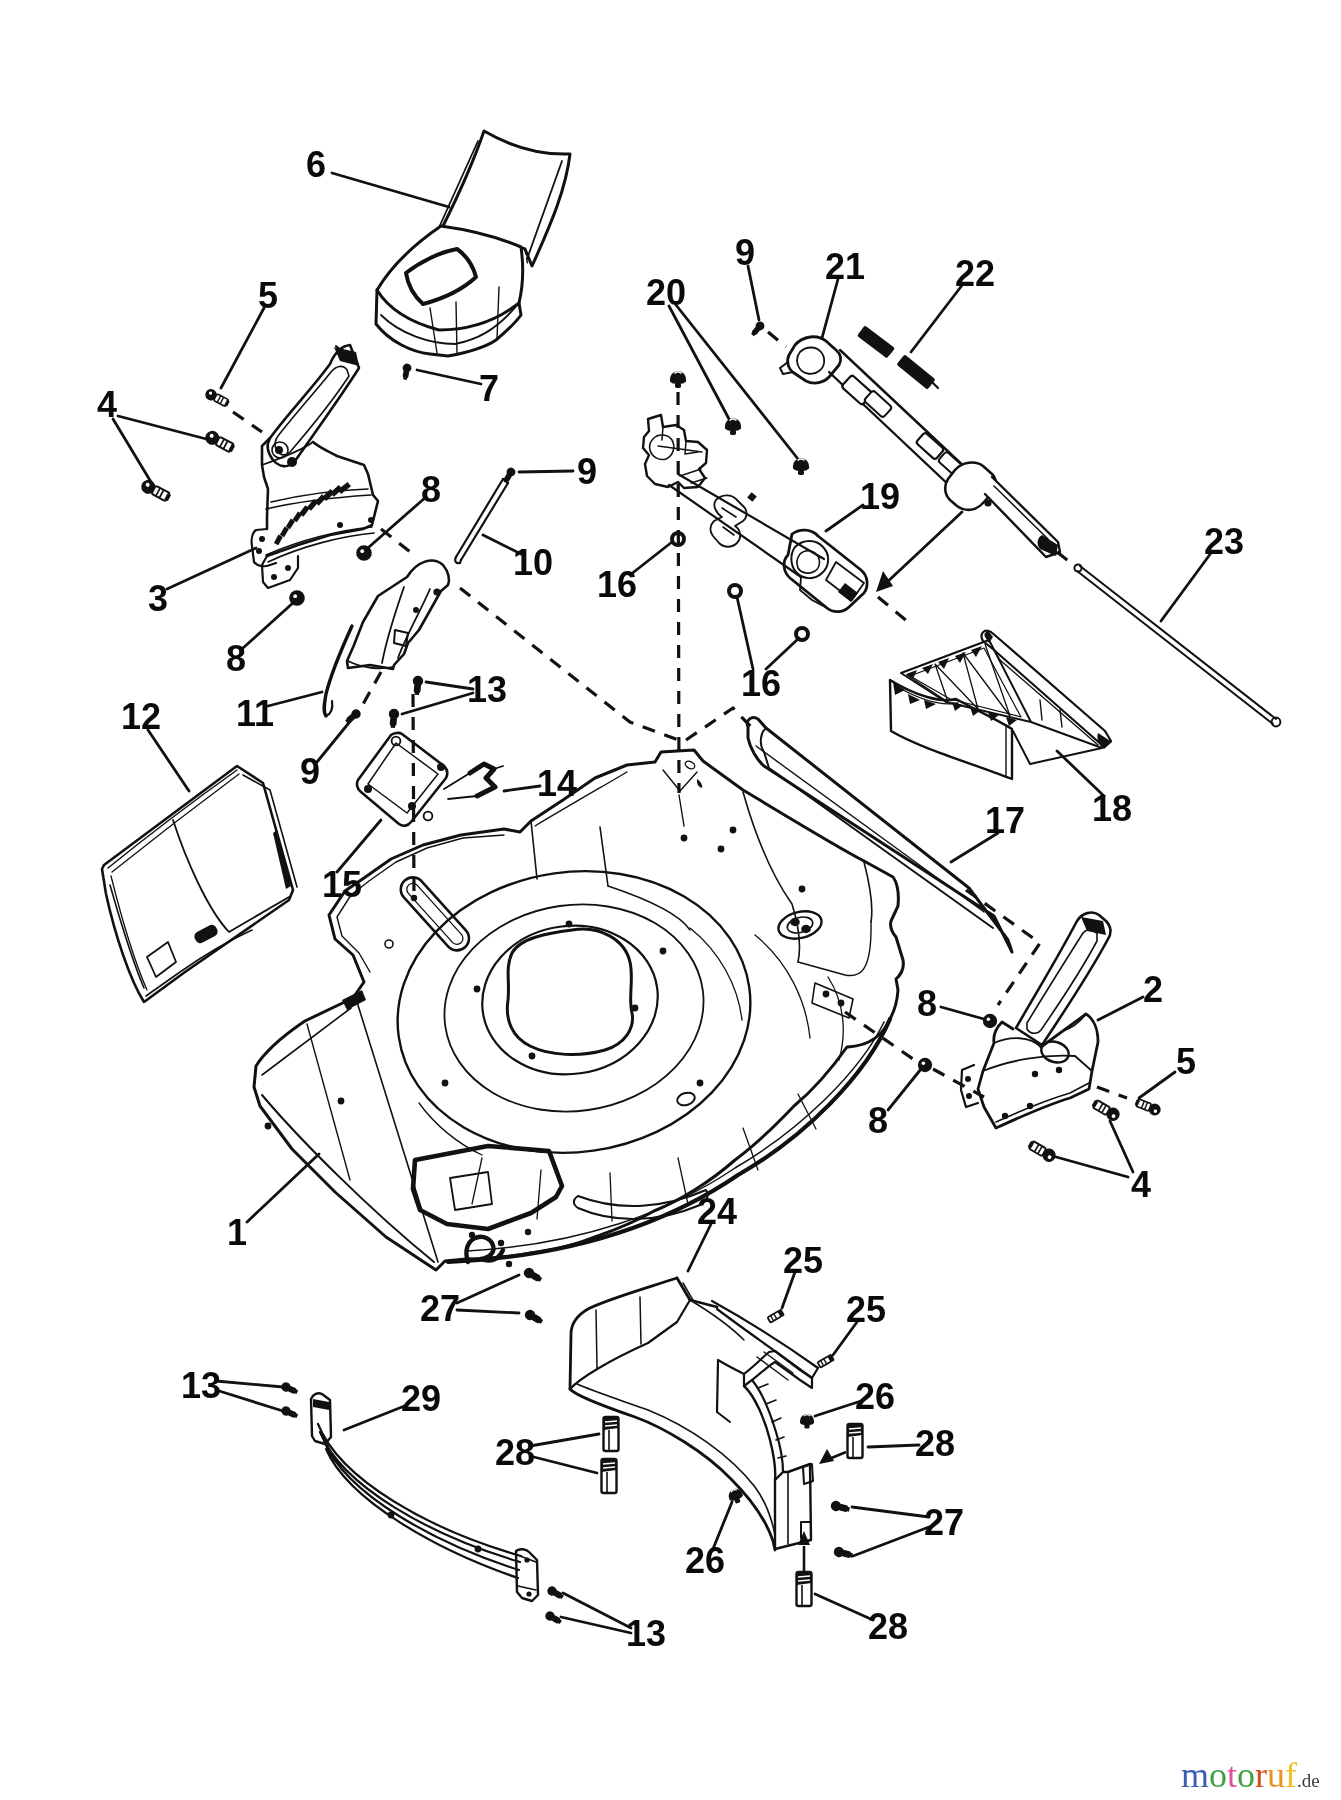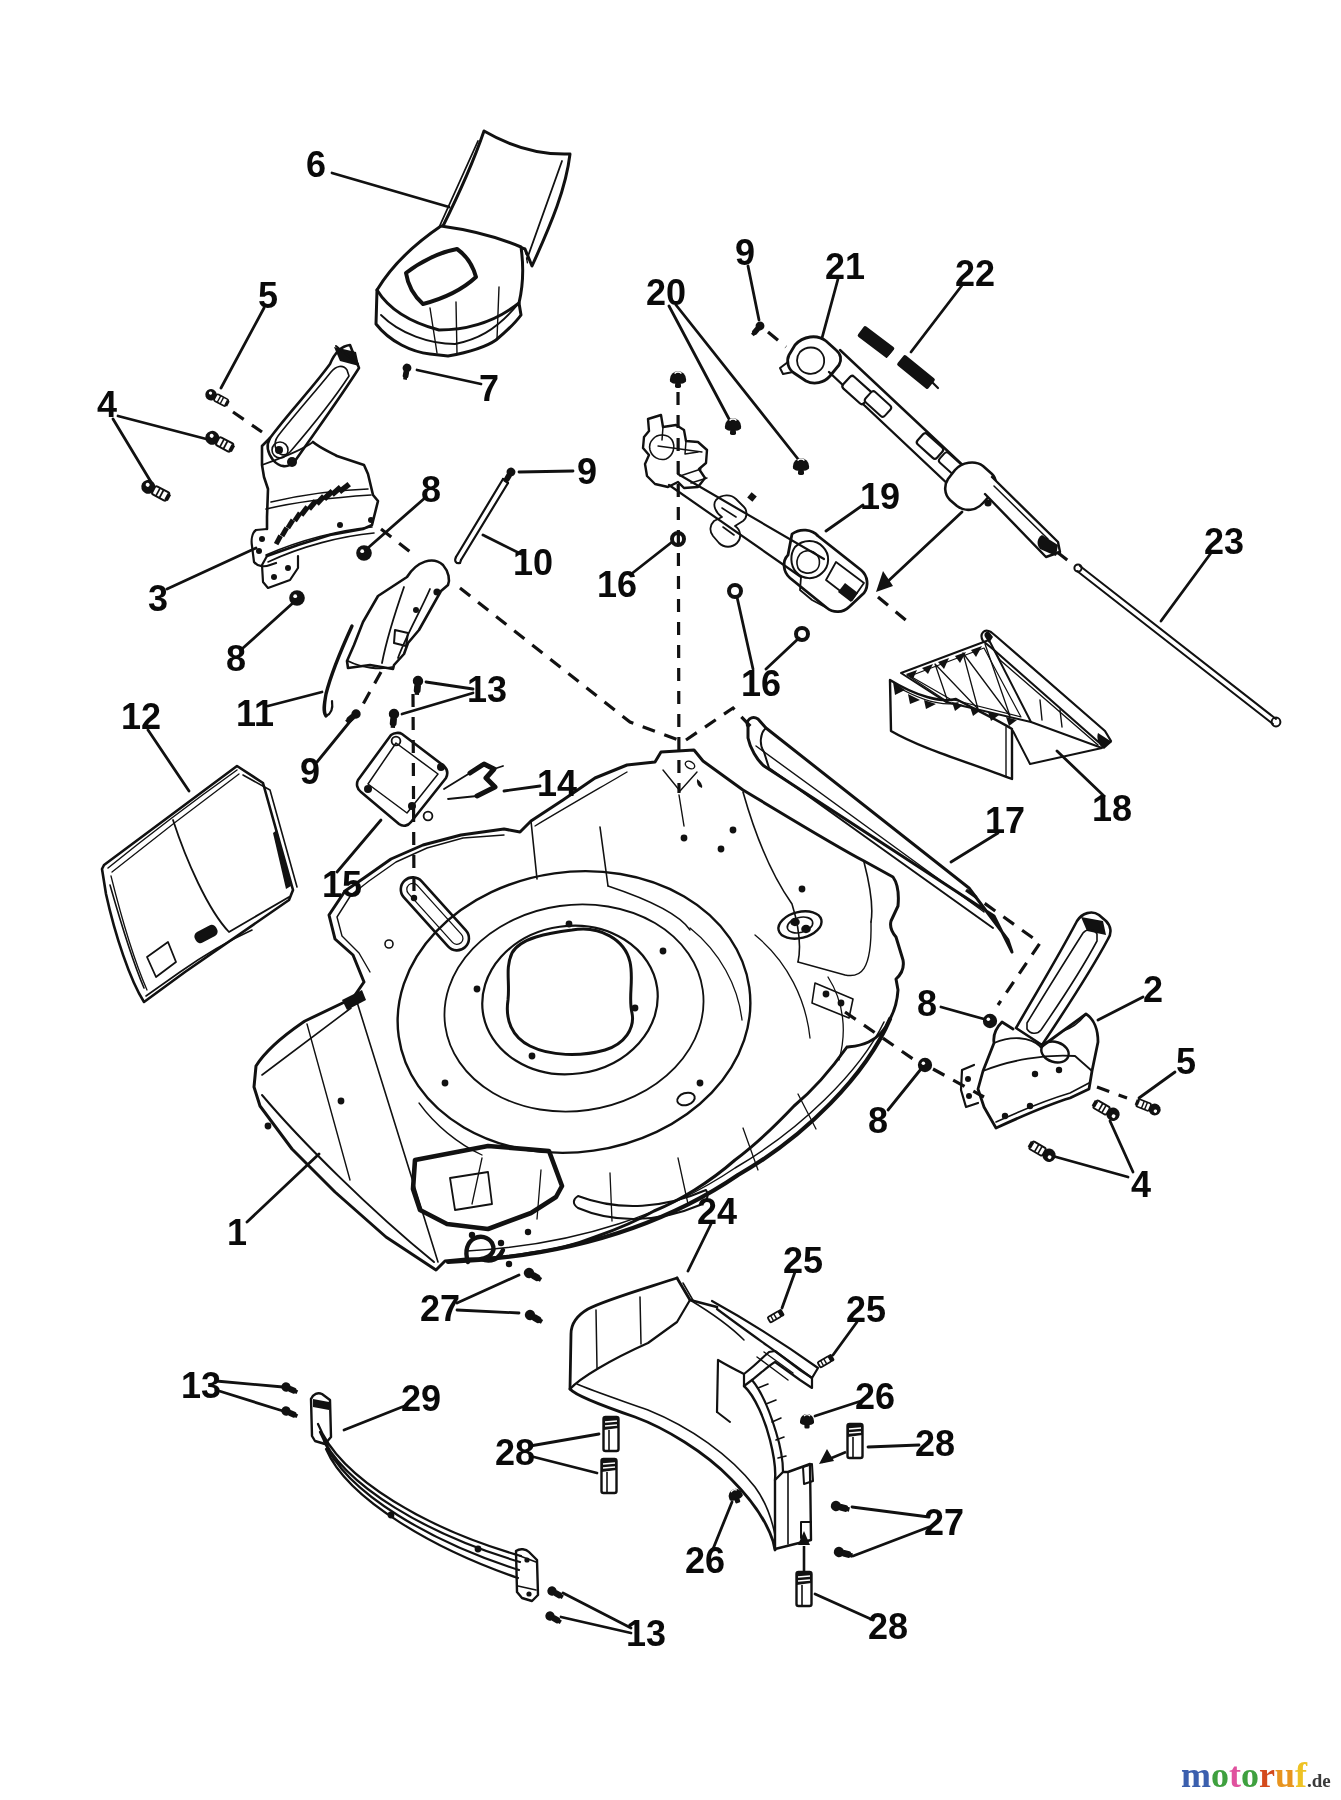--- a/index.html
+++ b/index.html
@@ -1,19 +1,19 @@
 <!DOCTYPE html>
 <html><head>
 <meta charset="utf-8">
 <style>
 html,body{margin:0;padding:0;background:#ffffff;}
 #page{position:relative;width:1341px;height:1800px;background:#fff;overflow:hidden;}
 svg{display:block;}
 .lbl{font-family:"Liberation Sans",sans-serif;font-weight:bold;font-size:36px;fill:#0a0a0a;text-anchor:middle;}
-.lgo{font-family:"Liberation Serif",serif;font-weight:bold;}
+.lgo{font-family:"Liberation Serif",serif;font-weight:normal;}
 </style>
 </head>
 <body>
 <div id="page">
 <svg width="1341" height="1800" viewBox="0 0 1341 1800">
 <rect x="0" y="0" width="1341" height="1800" fill="#ffffff"></rect>
 <defs>
 <g id="nutD">
           <path d="M-7,2 A7,7 0 0 1 7,2 L7,4 A7.5,3.4 0 0 1 -7,4 Z" fill="#111"></path>
           <rect x="-2.6" y="5" width="5.2" height="4.5" rx="1.5" fill="#111"></rect>

